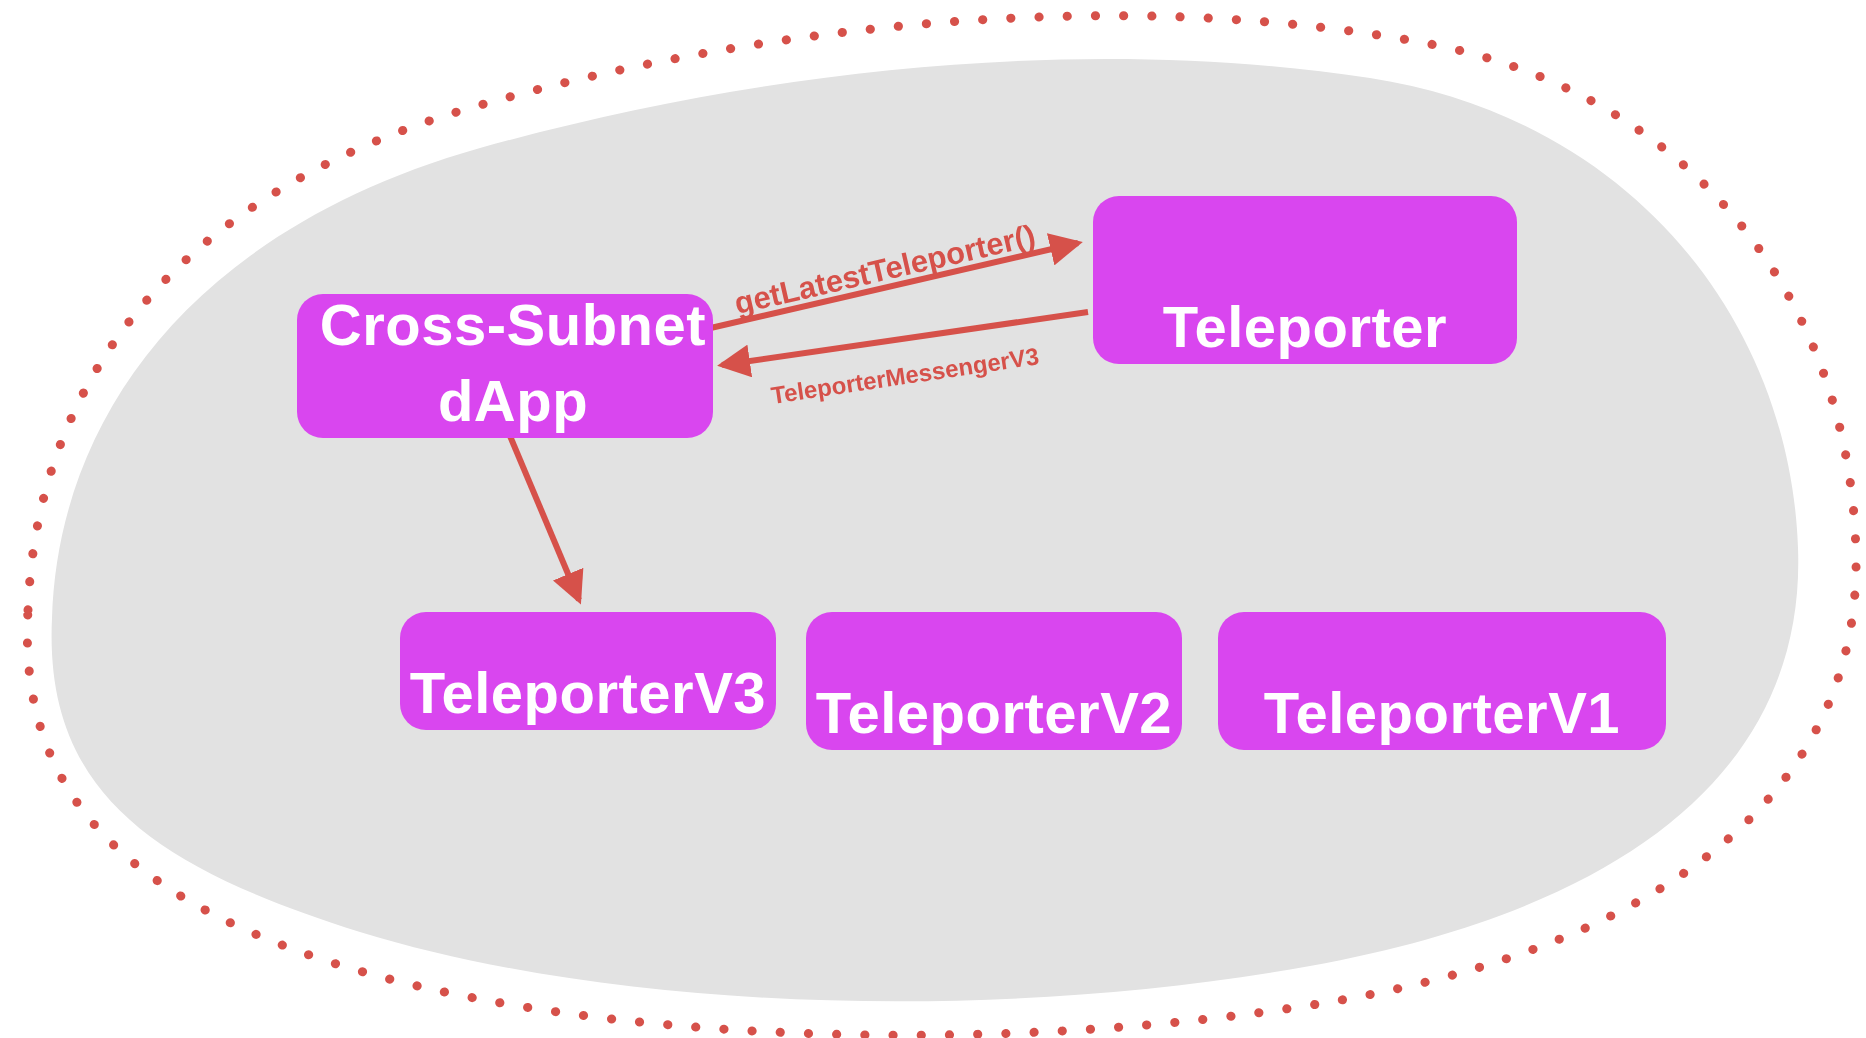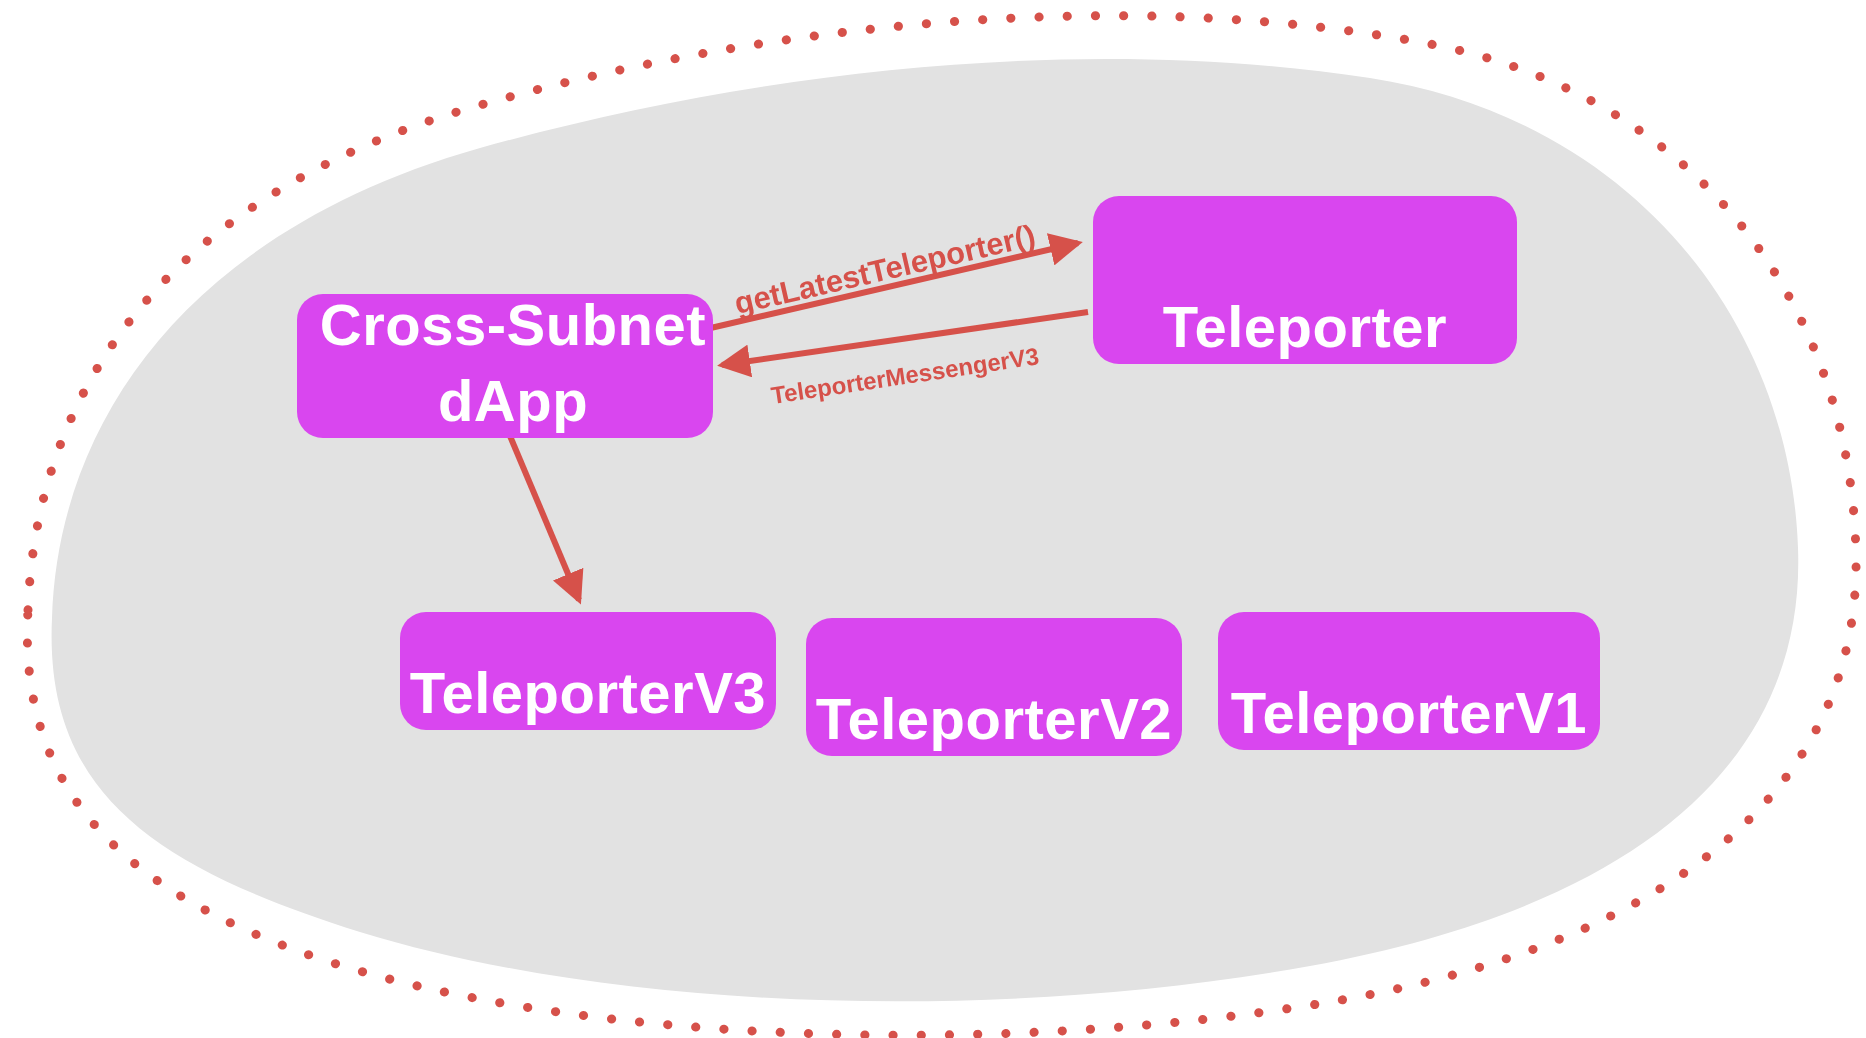--- a/index.html
+++ b/index.html
@@ -32,22 +32,22 @@
     justify-content: flex-end;
     font-weight: 700;
     font-size: 58px;
     line-height: 1.3;
     text-align: center;
     letter-spacing: 0.5px;
   }
   .node-dapp     { left: 297px;  top: 294px; width: 400px; height: 144px; padding-left: 16px; }
   .node-registry { left: 1093px; top: 196px; width: 424px; height: 168px; }
   .node-v3       { left: 400px;  top: 612px; width: 376px; height: 118px; }
-  .node-v2       { left: 806px;  top: 612px; width: 376px; height: 138px; margin-top: 6px; }
-  .node-v1       { left: 1218px; top: 612px; width: 382px; height: 138px; }
+  .node-v2       { left: 806px;  top: 612px; width: 376px; height: 138px; }
+  .node-v1       { left: 1218px; top: 612px; width: 448px; height: 138px; }
   .edge-label {
     position: absolute;
     color: #d6514a;
     font-weight: 700;
     text-align: center;
     white-space: nowrap;
   }
   .edge-label-getlatest {
     left: 690px;
     top: 252px;

